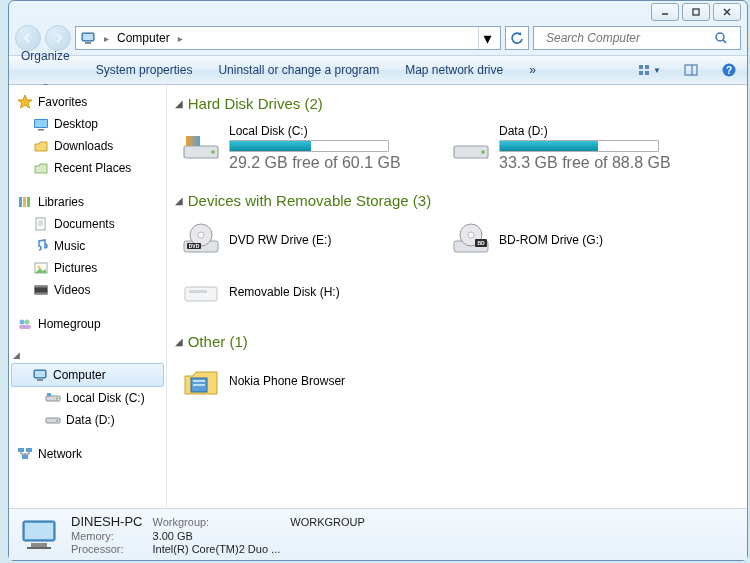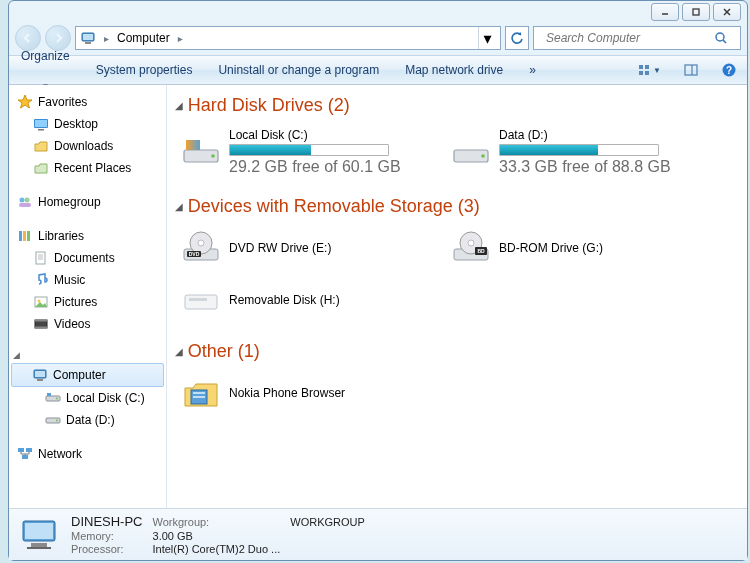--- a/index.html
+++ b/index.html
@@ -36,21 +36,21 @@
 .sb-head { display:flex; align-items:center; gap:5px; padding:3px 8px; cursor:pointer; }
 .sb-item { display:flex; align-items:center; gap:5px; padding:3px 8px 3px 24px; cursor:pointer; }
 .sb-item.sel { background: linear-gradient(#eaf4fd,#d6eafc); border:1px solid #a8cdee; border-radius:2px; margin:0 2px; padding-left:22px;}
 .sb-ico { width:16px; height:16px; display:inline-flex; align-items:center; justify-content:center; }
 .tri { font-size:9px; color:#6e6e6e; width:10px; display:inline-block;}
 
 .content { flex:1; padding:8px 4px; overflow-y:auto; }
 .section { margin-bottom:14px; }
 .sec-head { display:flex; align-items:center; gap:5px; margin-bottom:6px; padding:2px 4px; cursor:pointer;}
 .sec-head .tri2 { font-size:10px; color:#595959; }
-.sec-title { font-size:18px; color:#c2410c; }
+.sec-title { font-size:15px; color:#4d7c0f; }
 .drives { display:flex; flex-wrap:wrap; gap: 4px 30px; padding-left:6px; }
 .drive { width:240px; display:flex; align-items:center; gap:8px; padding:4px; cursor:pointer; border-radius:2px;}
 .drv-icon { width:40px; height:40px; display:flex; align-items:center; justify-content:center; }
 .drv-info { flex:1; }
 .drv-name { font-size:12px; color:#000; margin-bottom:2px;}
 .drv-sub { font-size:16px; color:#6d6d6d; }
 .cap-bar { height:12px; width:160px; background:#fff; border:1px solid #b3b3b3; border-radius:1px; margin:2px 0; overflow:hidden;}
 .cap-fill { height:100%; background: linear-gradient(#38c1d9,#1ea8c2 50%,#0f8ca5); }
 
 .details { height:52px; background: linear-gradient(#f4f9fd,#e7f1fa); border-top:1px solid #cdd9e5; display:flex; align-items:center; padding:0 10px; gap:12px; font-size:11px;}
@@ -199,33 +199,20 @@
               </svg>
             </span>
             <span>Recent Places</span>
           </div>
       </div>
 
       <div class="sb-group">
         <div class="sb-head">
           <span class="sb-ico">
               <svg width="16" height="16" viewBox="0 0 16 16">
-                <circle cx="5" cy="6" r="2.5" fill="#6fb9e8"></circle>
-                <circle cx="10" cy="6" r="2.5" fill="#9ad09a"></circle>
-                <rect x="2" y="9" width="12" height="4" rx="2" fill="#c9a6e0"></rect>
-              </svg>
-            </span>
-          <span>Homegroup</span>
-        </div>
-      </div>
-
-      <div class="sb-group">
-        <div class="sb-head">
-          <span class="sb-ico">
-              <svg width="16" height="16" viewBox="0 0 16 16">
                 <rect x="2" y="3" width="3" height="10" fill="#5aa0d8"></rect>
                 <rect x="6" y="3" width="3" height="10" fill="#f3b34a"></rect>
                 <rect x="10" y="3" width="3" height="10" fill="#7bc06a"></rect>
               </svg>
             </span>
           <span>Libraries</span>
         </div>
         <div class="sb-item">
             <span class="sb-ico">
               <svg width="16" height="16" viewBox="0 0 16 16">
@@ -258,20 +245,33 @@
         <div class="sb-item">
             <span class="sb-ico">
               <svg width="16" height="16" viewBox="0 0 16 16">
                 <rect x="2" y="4" width="12" height="8" fill="#444" stroke="#222"></rect>
                 <rect x="2" y="4" width="12" height="1.5" fill="#888"></rect>
                 <rect x="2" y="10.5" width="12" height="1.5" fill="#888"></rect>
               </svg>
             </span>
             <span>Videos</span>
           </div>
+      </div>
+
+      <div class="sb-group">
+        <div class="sb-head">
+          <span class="sb-ico">
+              <svg width="16" height="16" viewBox="0 0 16 16">
+                <circle cx="5" cy="6" r="2.5" fill="#6fb9e8"></circle>
+                <circle cx="10" cy="6" r="2.5" fill="#9ad09a"></circle>
+                <rect x="2" y="9" width="12" height="4" rx="2" fill="#c9a6e0"></rect>
+              </svg>
+            </span>
+          <span>Homegroup</span>
+        </div>
       </div>
 
       <div class="sb-group">
         <div class="sb-head" style="padding-left:4px">
           <span class="tri">◢</span>
         </div>
         <div class="sb-item sel" style="padding-left:20px">
           <span class="sb-ico">
               <svg width="16" height="16" viewBox="0 0 16 16">
                 <rect x="2" y="3" width="12" height="8" rx="1" fill="#5aa0d8" stroke="#2a6aa0"></rect>

